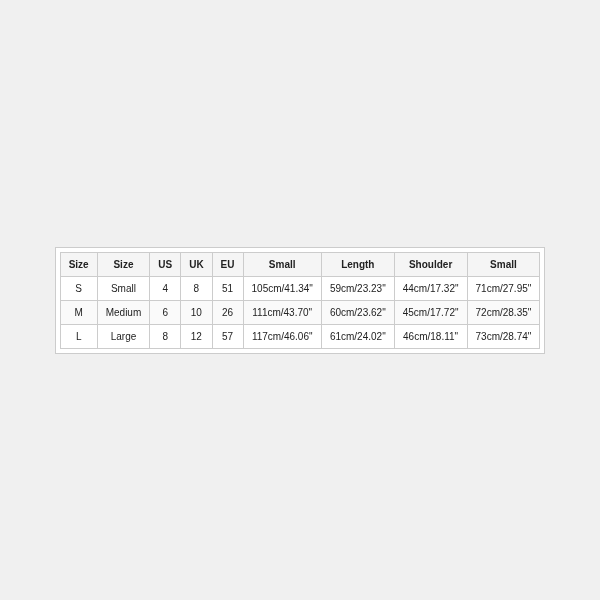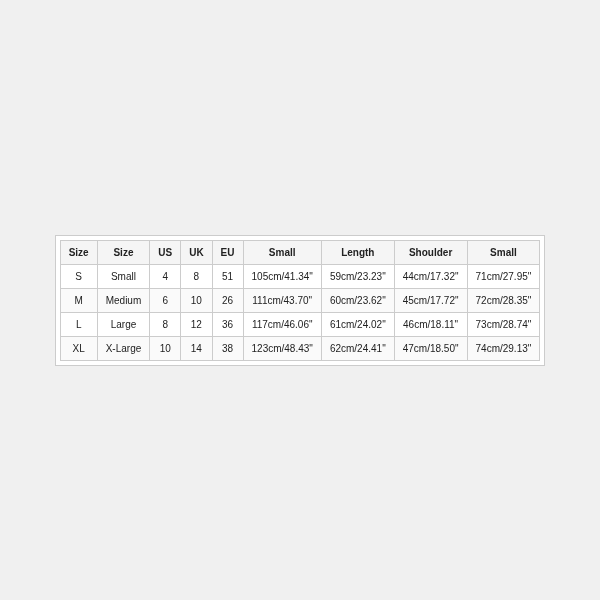--- a/index.html
+++ b/index.html
@@ -76,32 +76,21 @@
           <td>111cm/43.70"</td>
           <td>60cm/23.62"</td>
           <td>45cm/17.72"</td>
           <td>72cm/28.35"</td>
         </tr>
         <tr>
           <td>L</td>
           <td>Large</td>
           <td>8</td>
           <td>12</td>
-          <td>36</td>
+          <td>57</td>
           <td>117cm/46.06"</td>
           <td>61cm/24.02"</td>
           <td>46cm/18.11"</td>
           <td>73cm/28.74"</td>
-        </tr>
-        <tr>
-          <td>XL</td>
-          <td>X-Large</td>
-          <td>10</td>
-          <td>14</td>
-          <td>38</td>
-          <td>123cm/48.43"</td>
-          <td>62cm/24.41"</td>
-          <td>47cm/18.50"</td>
-          <td>74cm/29.13"</td>
         </tr>
       </tbody>
   </table>
 </div>
 
 </body></html>

